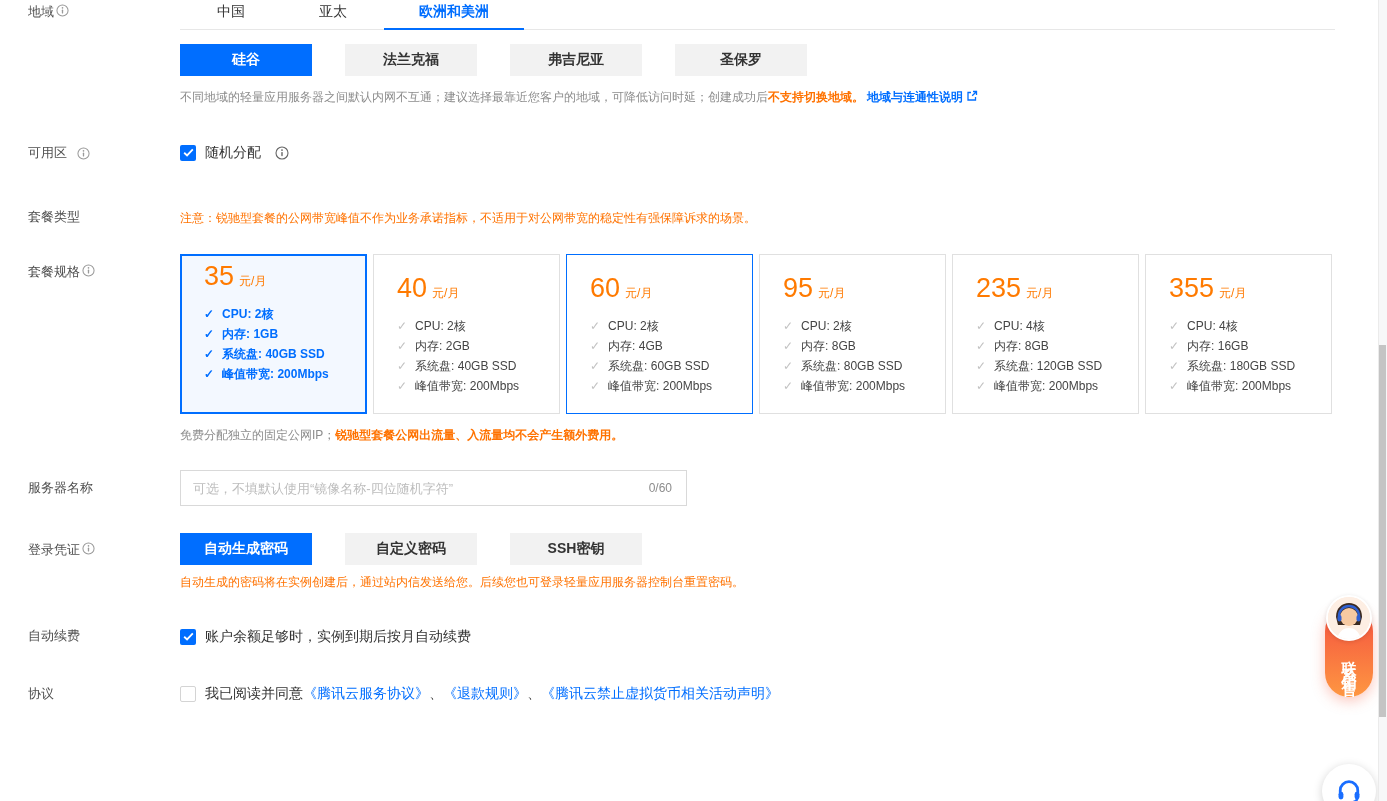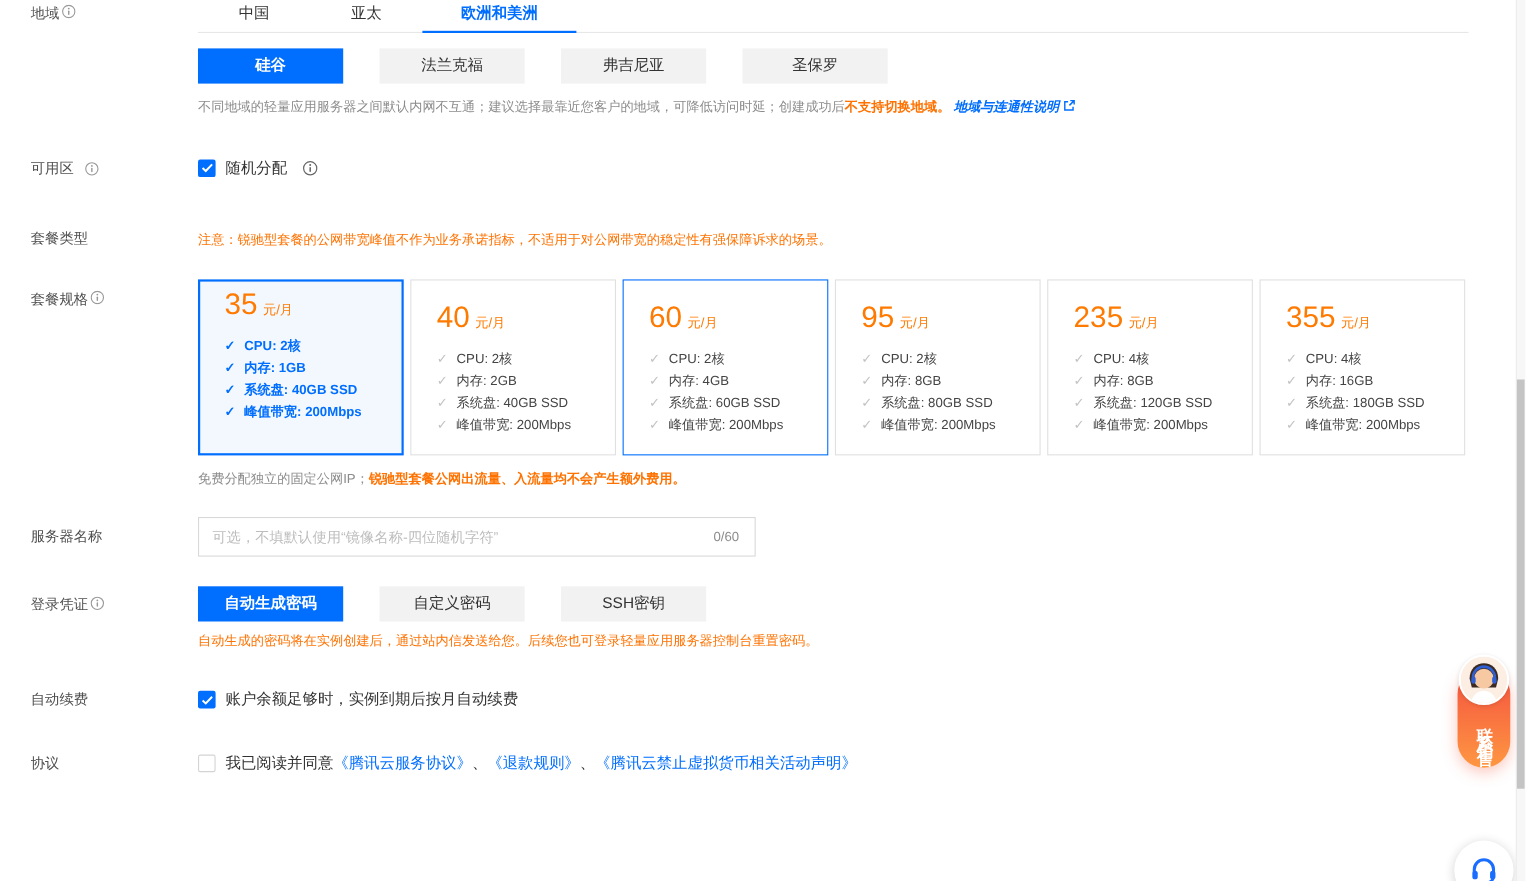--- a/index.html
+++ b/index.html
@@ -16,27 +16,27 @@
 
   
   .tabs { display:flex; border-bottom:1px solid #e7e7e7; }
   .tab { text-align:center; font-size:14px; color:#333; line-height:16px; padding:3px 0 9px; cursor:pointer; }
   .tab-0 { width:102px; } .tab-1 { width:102px; } .tab-2 { width:140px; }
   .tab.selected { color:#006eff; font-weight:bold; border-bottom:2px solid #006eff; margin-bottom:-1px; }
 
   
   .seg-group { display:flex; position:relative;gap:26px; }
   .seg { width:132px; height:32px; border:none; background:#f2f2f2; color:#333; font-size:14px;
-         margin-right:7px; cursor:pointer; font-family:inherit; padding:0; }
+         margin-right:7px; cursor:pointer; font-family:inherit; padding:0;font-weight:bold; }
   .seg.selected { background:#006eff; color:#fff; font-weight:bold; }
 
   .row-region .seg-group { margin-top:14px; }
   .note { margin-top:13px; font-size:12px; color:#8c8c8c; line-height:15px; }
   .note .orange-b { color:#ff7200; font-weight:bold; }
-  .link { color:#006eff; font-weight:bold; cursor:pointer; text-decoration:none; margin-left:3px;font-style:italic; }
+  .link { color:#006eff; font-weight:bold; cursor:pointer; text-decoration:none; margin-left:3px; }
   .ext-icon { display:inline-flex; margin-left:3px; position:relative; top:1px; cursor:pointer; }
 
   
   .cb-row { display:inline-flex; align-items:center; cursor:pointer; }
   .checkbox { width:16px; height:16px; border-radius:2px; flex:0 0 16px; display:flex;
               align-items:center; justify-content:center; }
   .checkbox.checked { background:#006eff; }
   .checkbox.unchecked { background:#fff; border:1px solid #d4d4d4; }
   .cb-label { margin-left:9px; font-size:14px; color:#333; }
 

